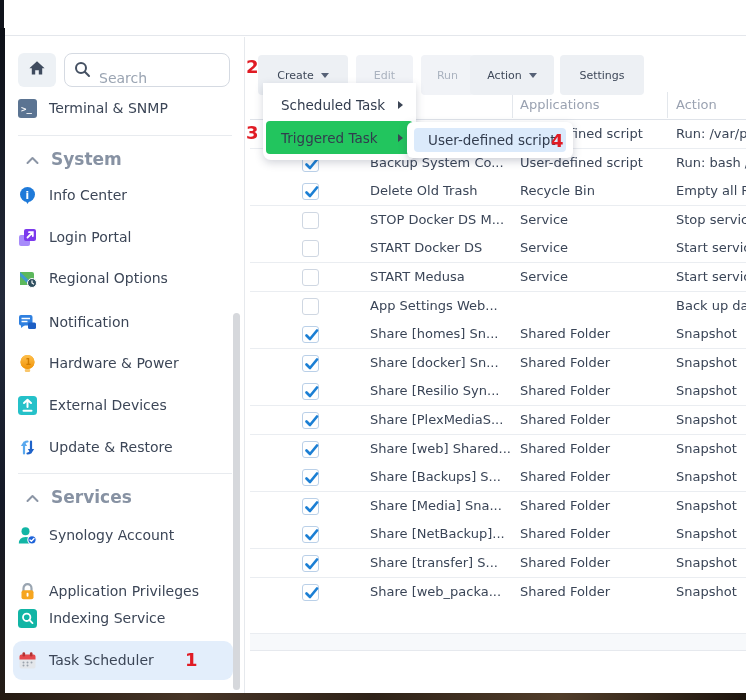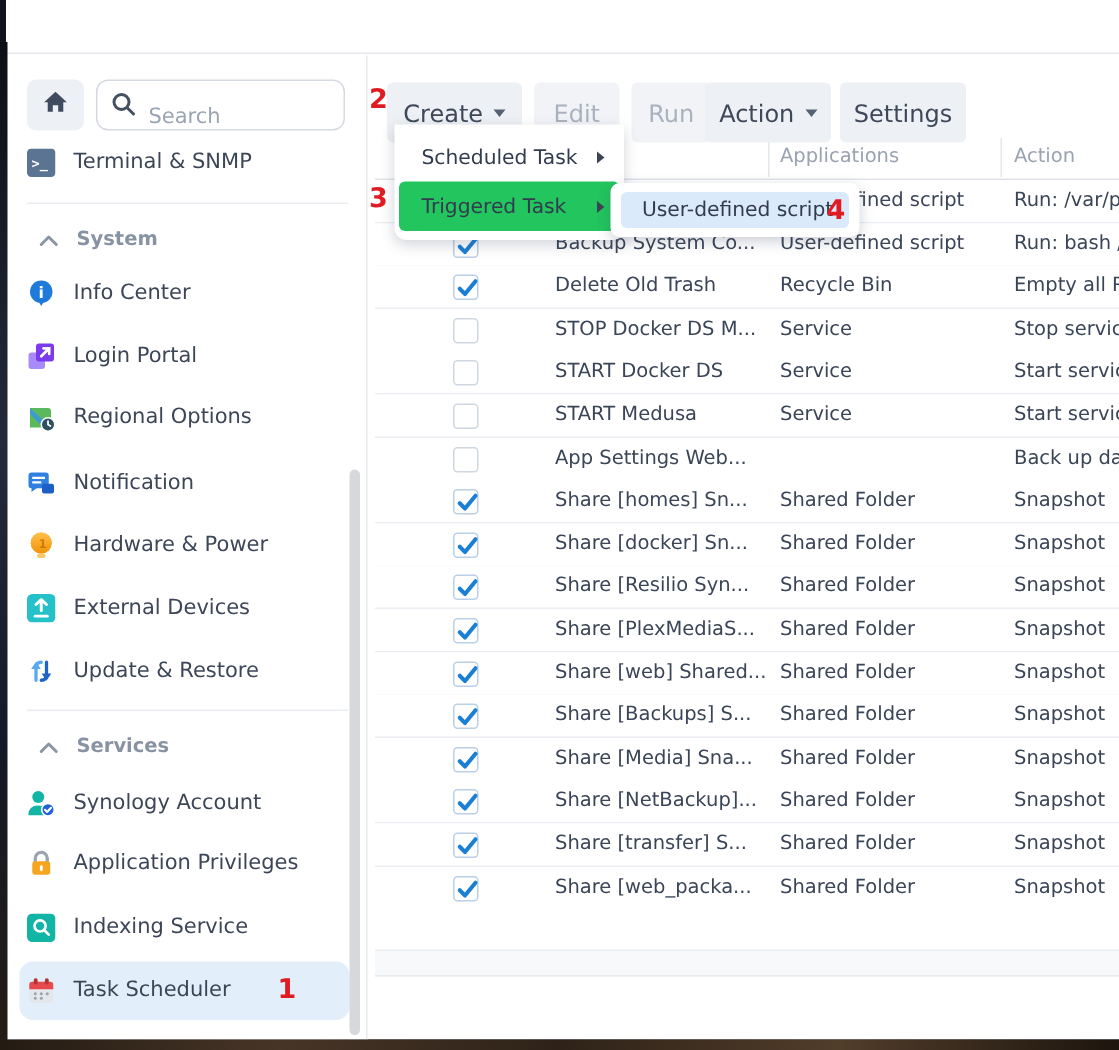--- a/index.html
+++ b/index.html
@@ -29,27 +29,27 @@
   .search-box input { width:100%; height:100%; border:1px solid #d5dae2; border-radius:8px;
     padding:16px 8px 0 34px; font-size:14px; color:#4a5568; outline:none; font-family:inherit; }
   .search-box input::placeholder { color:#9aa4b2; }
   .search-ico { left:10px; top:8px; }
 
   .side-item { left:18px; width:200px; height:30px; display:flex; align-items:center; gap:12px; z-index:4; cursor:pointer; }
   .side-item .lbl { font-size:14px; color:#3c4657; white-space:nowrap; }
   .side-ico { width:19px; height:19px; flex:0 0 19px; display:flex; align-items:center; justify-content:center; }
   .side-div { left:18px; width:214px; height:1px; background:#e8ebef; z-index:3; }
   .sect-head { left:26px; width:190px; height:22px; display:flex; align-items:center; gap:12px; z-index:4; cursor:pointer; }
-  .sect-head .lbl { font-size:13px; font-weight:bold; color:#8792a3; }
+  .sect-head .lbl { font-size:17px; font-weight:bold; color:#8792a3; }
   .side-sel { left:13px; top:641px; width:220px; height:39px; background:#e3eefb; border-radius:9px; z-index:3; }
   .side-scroll { left:233px; top:313px; width:7px; height:377px; background:#d6d8dc; border-radius:4px; z-index:5; }
 
   
   .tb-btn { top:55px; height:40px; background:#edf0f4; border:none; border-radius:4px; z-index:5;
-    font-size:16px; color:#3e4859; font-family:inherit; display:flex; align-items:center; justify-content:center; gap:7px; cursor:pointer;text-align:center; }
+    font-size:11px; color:#3e4859; font-family:inherit; display:flex; align-items:center; justify-content:center; gap:7px; cursor:pointer;text-align:center; }
   .tb-btn.disabled { color:#aab2bf; background:#f1f3f7; cursor:default; }
   .caret { width:0; height:0; border-left:4.5px solid transparent; border-right:4.5px solid transparent; border-top:5px solid #566176; margin-top:1px; }
 
   
   .th-label { top:90px; height:30px; line-height:30px; font-size:13px; color:#9aa2b1; z-index:2; }
   .col-sep { top:92px; width:1px; height:26px; background:#e3e7ec; z-index:2; }
   .head-line { left:250px; top:119px; width:496px; height:1px; background:#dfe3e9; z-index:2; }
   .trow { left:250px; width:496px; height:29px; border-bottom:1px solid #eaedf1; z-index:2; background:#fff; }
   .trow span { position:absolute; font-size:13px; color:#3a4557; line-height:28px; white-space:nowrap; }
   .cb { left:52px; top:6px; width:17px; height:17px; border:1px solid #cfd7e2; border-radius:3px; background:#fff; cursor:pointer; }
@@ -242,21 +242,21 @@
     <svg width="19" height="19" viewBox="0 0 19 19">
         <circle cx="7.5" cy="5.3" r="4" fill="#12b5a5"></circle>
         <path d="M0.8 17.5 Q1 11 7.5 11 Q13.5 11 14 16 L14 17.5 Z" fill="#12b5a5"></path>
         <circle cx="14" cy="13.8" r="4.2" fill="#1d62d9" stroke="#fff" stroke-width="1.1"></circle>
         <path d="M12 13.9 L13.4 15.3 L16 12.5" fill="none" stroke="#fff" stroke-width="1.4" stroke-linecap="round" stroke-linejoin="round"></path>
       </svg>
   </span>
   <span class="lbl">Synology Account</span>
 </div>
 
-<div class="abs side-item" style="top:560px">
+<div class="abs side-item" style="top:576px">
   <span class="side-ico">
     <svg width="19" height="19" viewBox="0 0 19 19">
         <path d="M5.5 9 V6.2 a4 4 0 0 1 8 0 V9" fill="none" stroke="#9aa5b1" stroke-width="2.2"></path>
         <rect x="3.5" y="8.2" width="12" height="9" rx="2" fill="#f6a51f"></rect>
         <rect x="8.6" y="10.8" width="1.9" height="4" rx="0.95" fill="#fff"></rect>
       </svg>
   </span>
   <span class="lbl">Application Privileges</span>
 </div>
 

